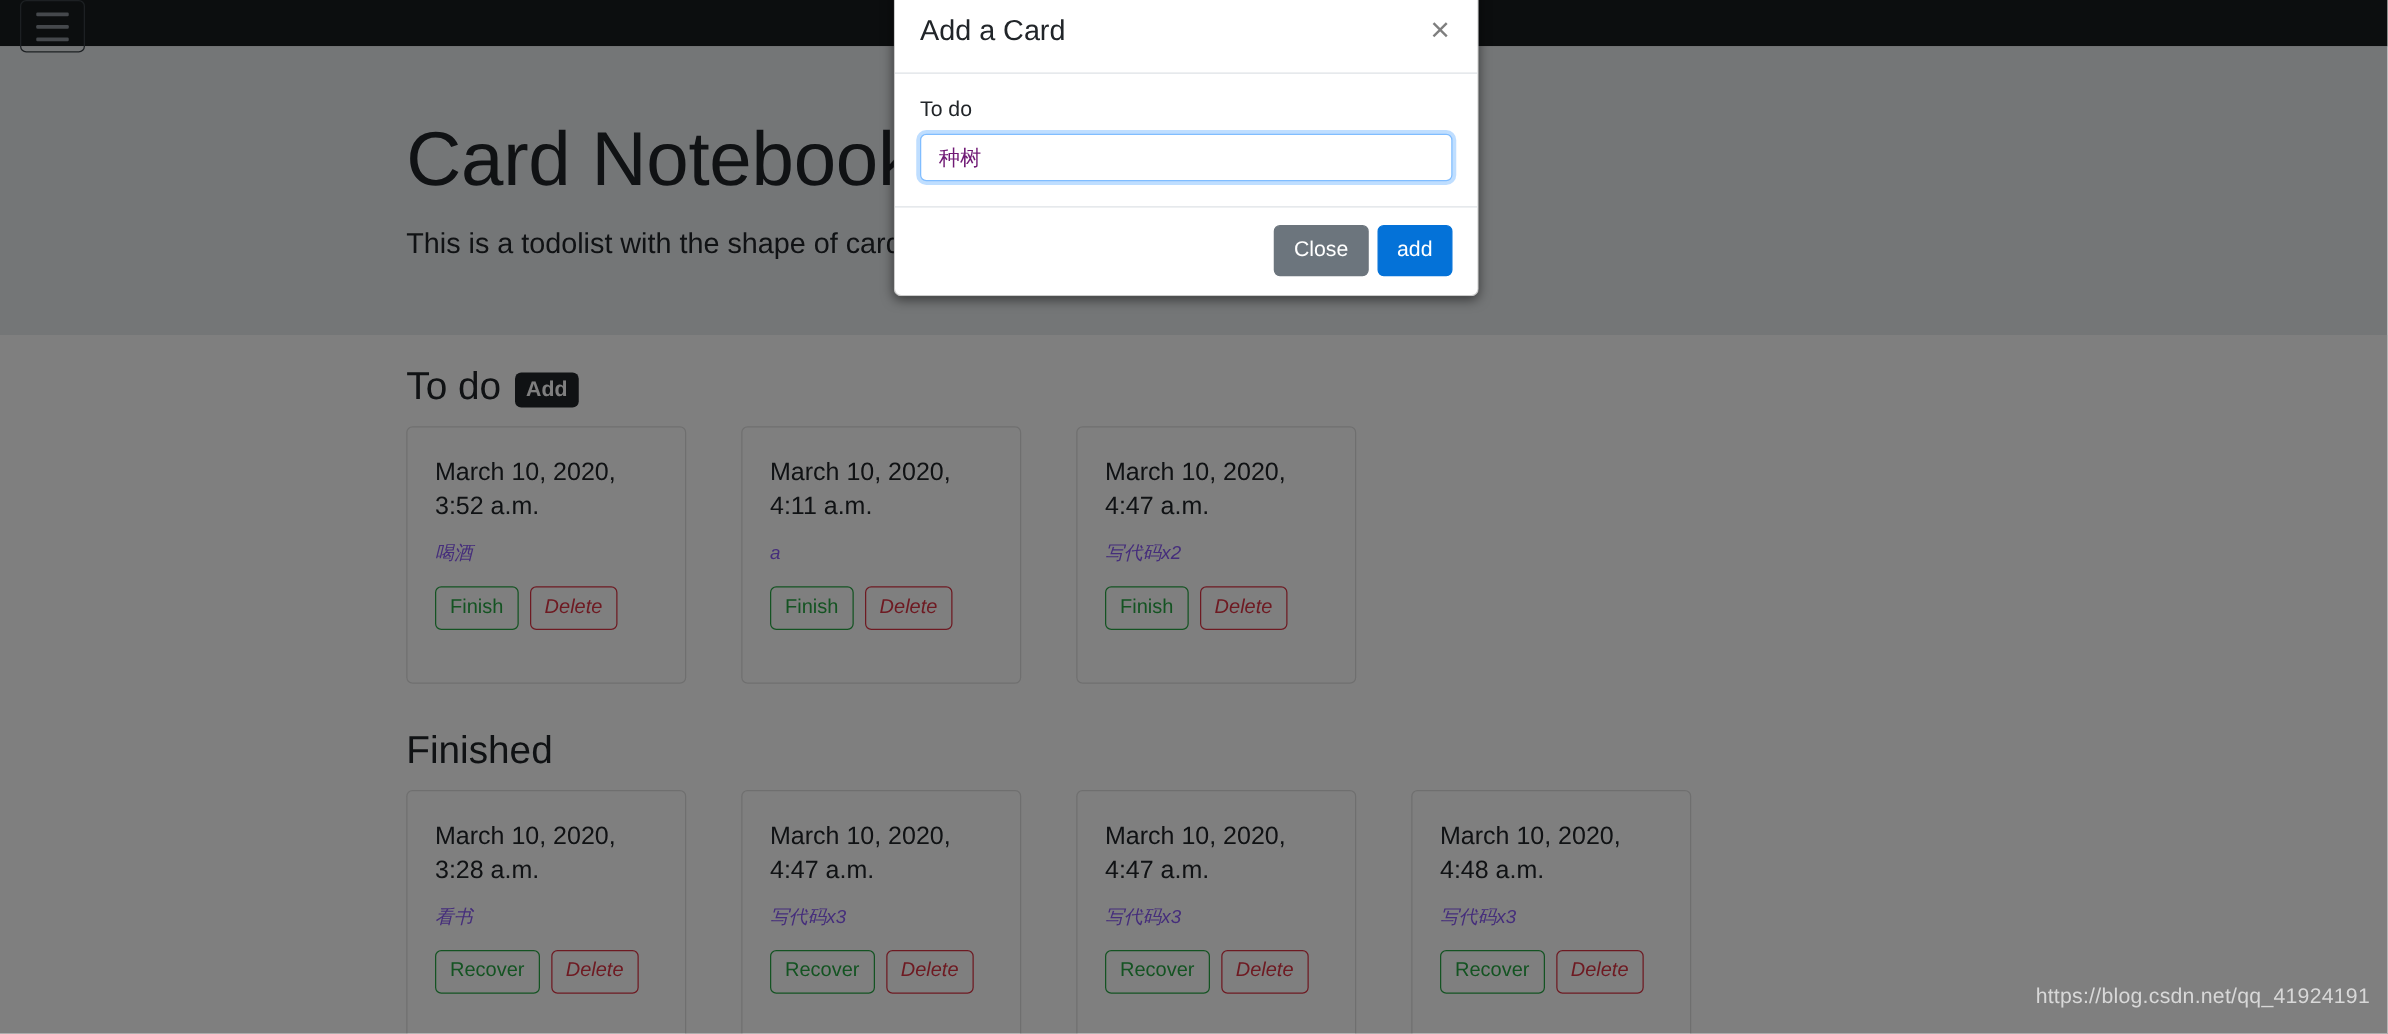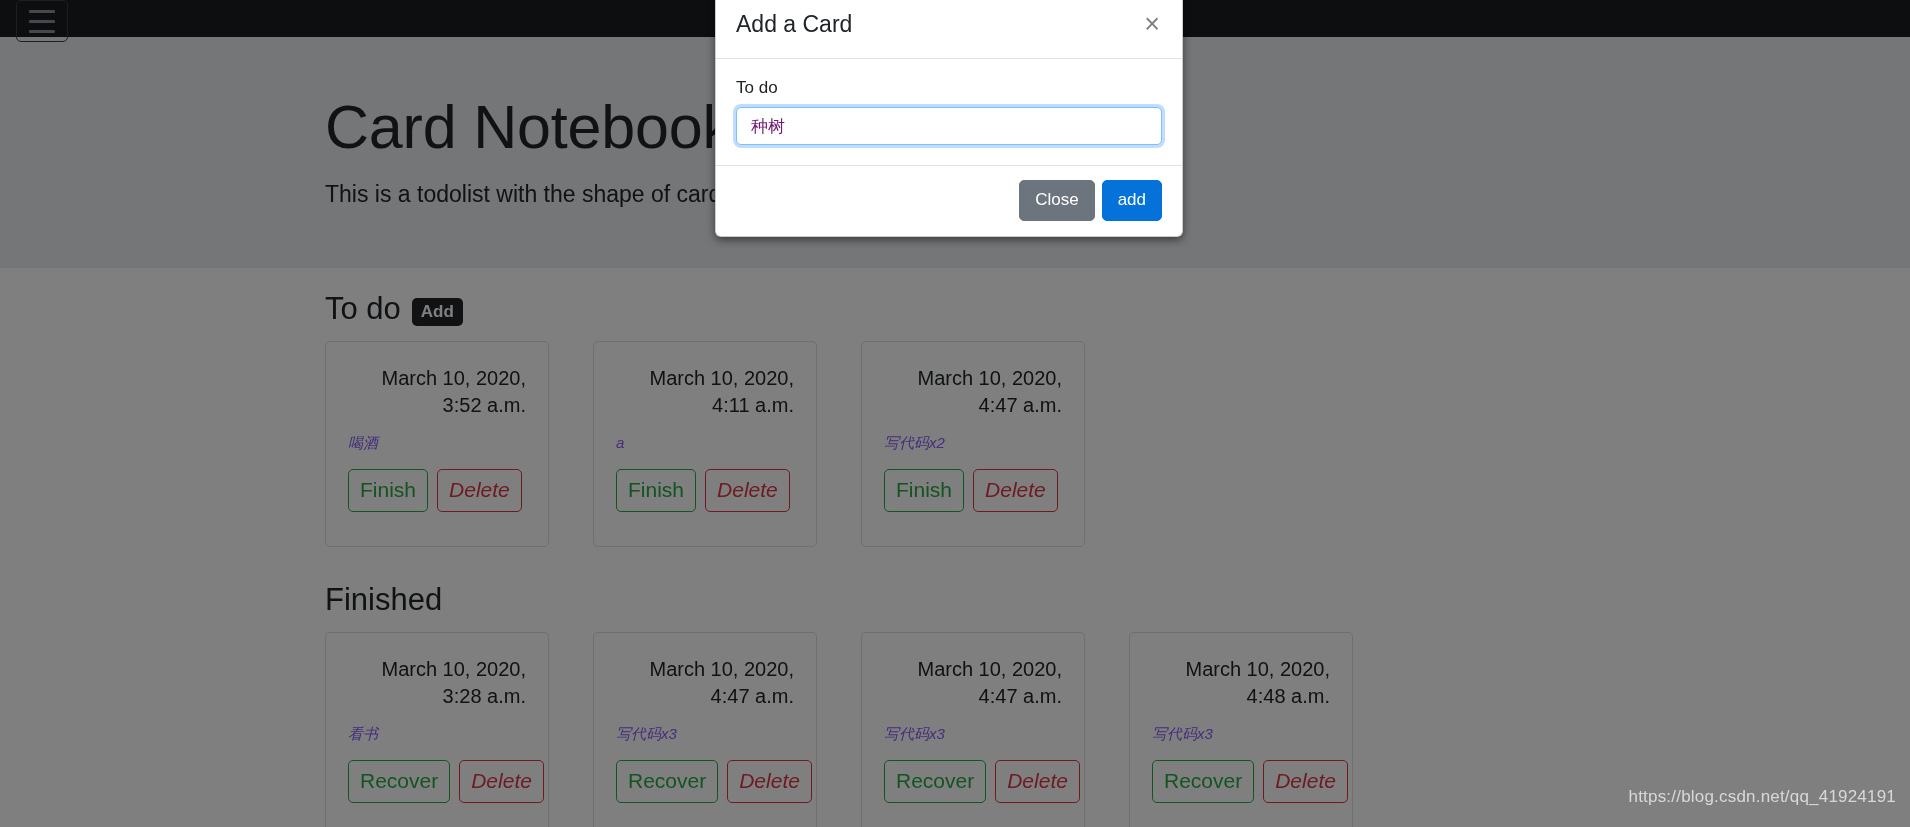--- a/index.html
+++ b/index.html
@@ -122,35 +122,34 @@
     border-radius: 5px;
     background: #ffffff;
     padding: 23px 22px;
   }
   .card-title {
     font-size: 20px;
     font-weight: 500;
     color: #212529;
     line-height: 1.35;
     margin: 0 0 13px 0;
-    text-align: right;
   }
   .card-text {
     font-size: 15px;
     color: #8b5cf6;
     margin: 0 0 16px 0;
     line-height: 1.4;
     font-style: italic;
   }
   .card-actions {
     display: flex;
     gap: 9px;
   }
   .btn-o {
-    font-size: 21px;
+    font-size: 16px;
     line-height: 1.5;
     padding: 4px 11px 5px 11px;
     border-radius: 5px;
     background: transparent;
     cursor: pointer;
     font-family: inherit;
   }
   .btn-success { color: #28a745; border: 1px solid #28a745; }
   .btn-danger  { color: #dc3545; border: 1px solid #dc3545; font-style: italic; }
 

